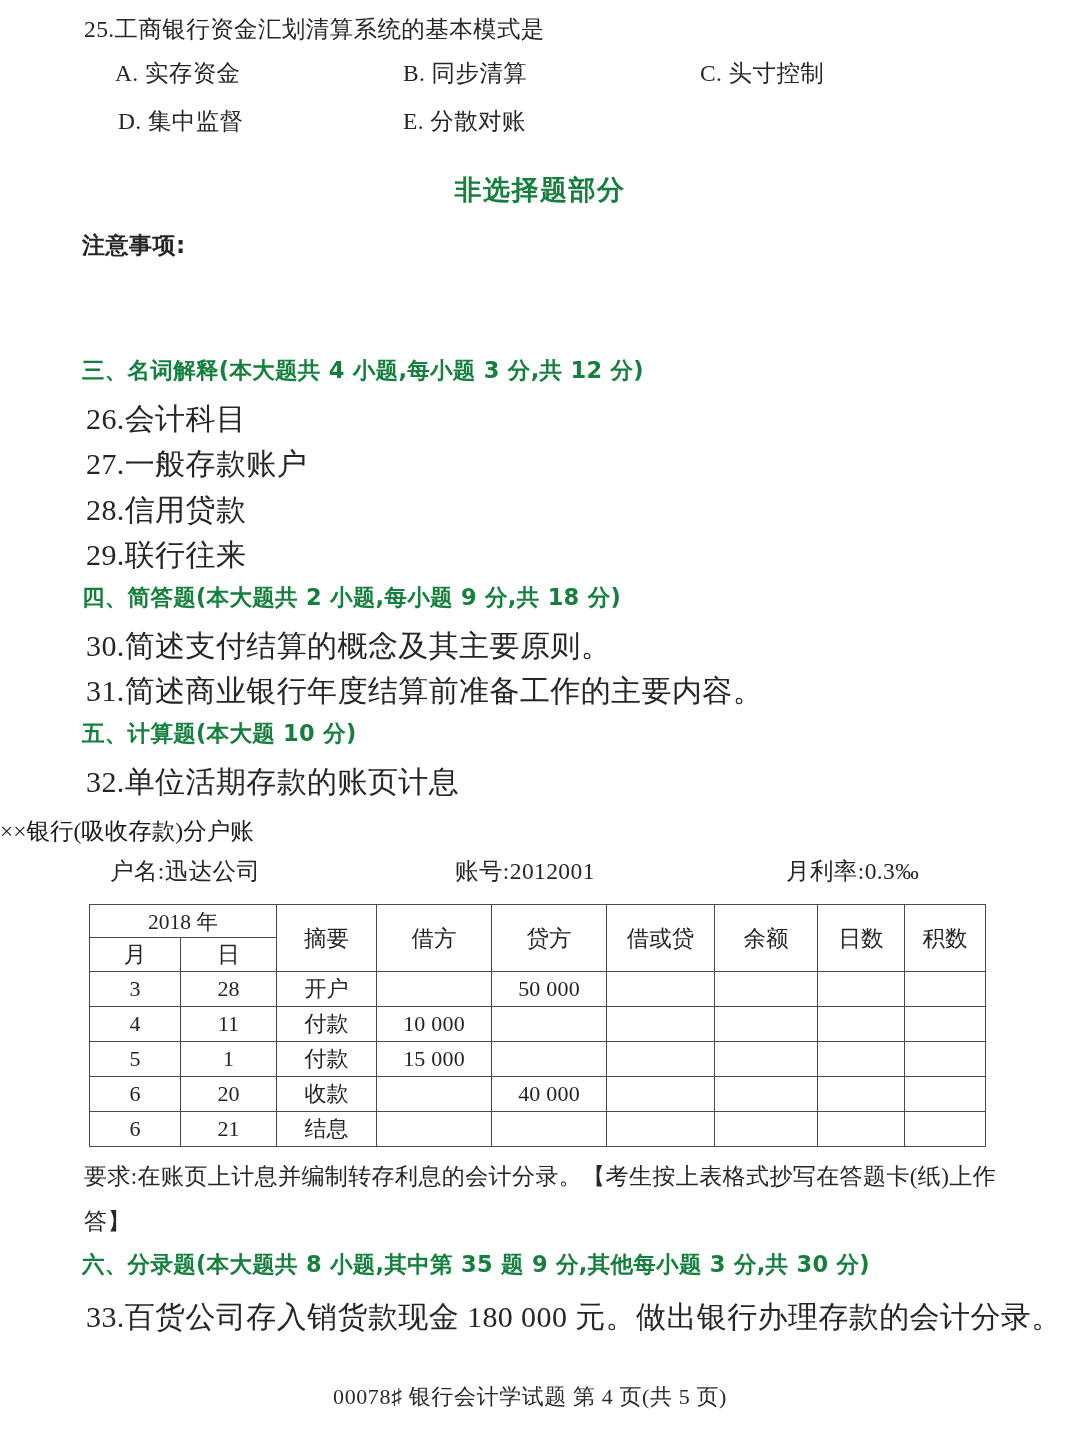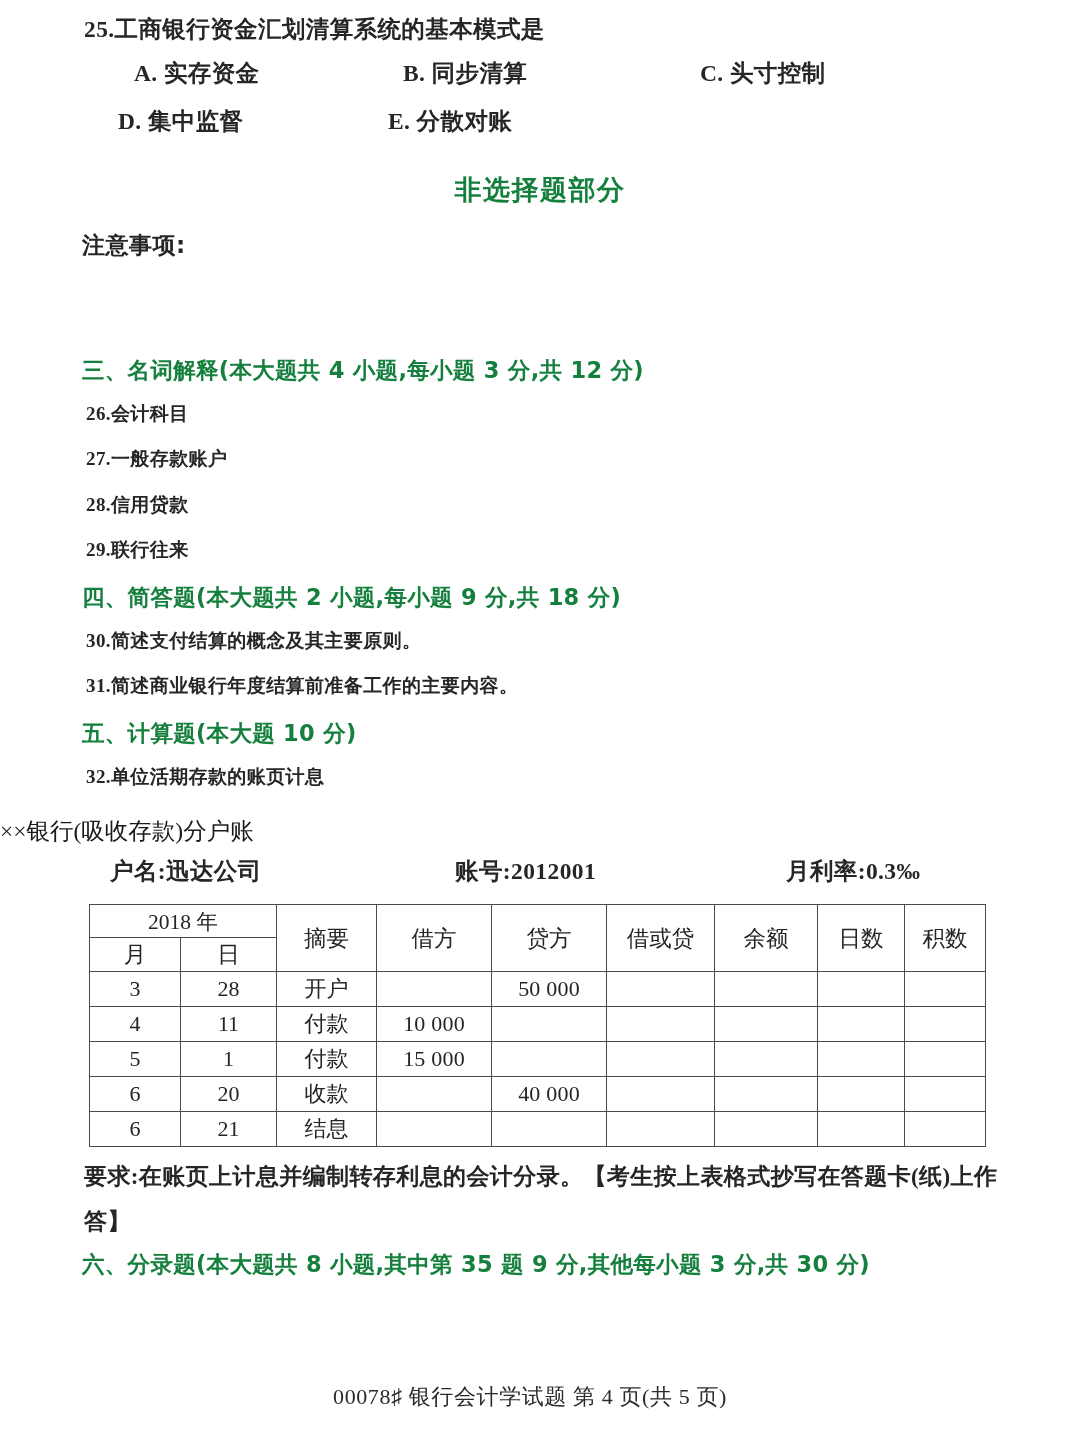--- a/index.html
+++ b/index.html
@@ -24,35 +24,35 @@
 
   
   .ln {
     position: absolute;
     white-space: nowrap;
     font-size: 23px;
     line-height: 1.0;
     letter-spacing: 0.4px;
     color: #262626;
   }
-  .serif { font-family: "Liberation Serif", "DejaVu Serif", serif; font-weight: bold; }
+  .serif { font-family: "Liberation Serif", "DejaVu Serif", serif; }
   .hei {
     font-family: "DejaVu Sans", "Liberation Sans", sans-serif;
     font-weight: bold;
     letter-spacing: 0.5px;
   }
 
   
   #q25-stem { left: 84px;  top: 18px;  font-size: 23.5px; }
   .opt { font-size: 23.5px; }
-  #opt-a { left: 134px; top: 62px; }
+  #opt-a { left: 115px; top: 62px; }
   #opt-b { left: 403px; top: 62px; }
   #opt-c { left: 700px; top: 62px; }
   #opt-d { left: 118px; top: 110px; }
-  #opt-e { left: 388px; top: 110px; text-align: center; }
+  #opt-e { left: 403px; top: 110px; text-align: center; }
 
   
   #part-heading {
     position: absolute;
     left: 0; top: 172px;
     width: 1080px;
     text-align: center;
     font-size: 27px;
     font-family: "DejaVu Sans", "Liberation Sans", sans-serif;
     font-weight: bold;
@@ -70,21 +70,21 @@
     font-size: 22.5px;
     letter-spacing: 0.3px;
     color: #15803d;
   }
   #sec3 { left: 82px; top: 359px; }
   #sec4 { left: 82px; top: 586px; }
   #sec5 { left: 82px; top: 722px; }
   #sec6 { left: 82px; top: 1253px; }
 
   
-  .item { font-size: 19px; }
+  .item { font-size: 30px; }
   #q26 { left: 86px; top: 404px; }
   #q27 { left: 86px; top: 449px; }
   #q28 { left: 86px; top: 495px; }
   #q29 { left: 86px; top: 540px; }
   #q30 { left: 86px; top: 631px; }
   #q31 { left: 86px; top: 676px; }
   #q32 { left: 86px; top: 767px; }
   #q33 { left: 86px; top: 1302px; }
 
   
@@ -270,16 +270,17 @@
         <td></td>
         <td></td>
       </tr>
     </tbody>
   </table>
 
   <div class="ln serif" id="req-l1">要求:在账页上计息并编制转存利息的会计分录。【考生按上表格式抄写在答题卡(纸)上作</div>
   <div class="ln serif" id="req-l2">答】</div>
 
   <div class="ln sec-head" id="sec6">六、分录题(本大题共 8 小题,其中第 35 题 9 分,其他每小题 3 分,共 30 分)</div>
+  <div class="ln serif item" id="q33">33.百货公司存入销货款现金 180 000 元。做出银行办理存款的会计分录。</div>
 
   <div id="footer">00078♯ 银行会计学试题 第 4 页(共 5 页)</div>
 
 </div>
 
 </body></html>

